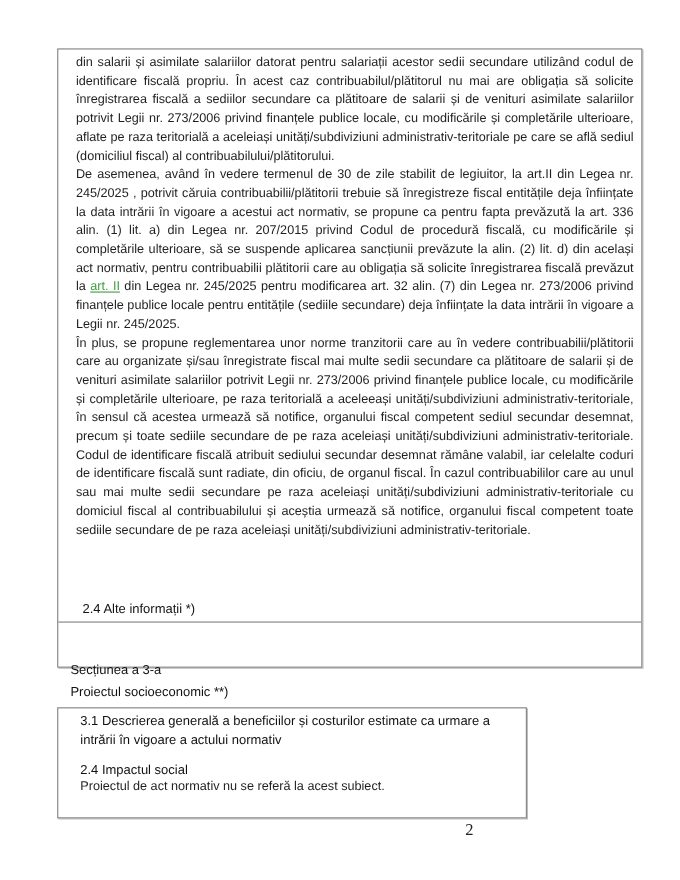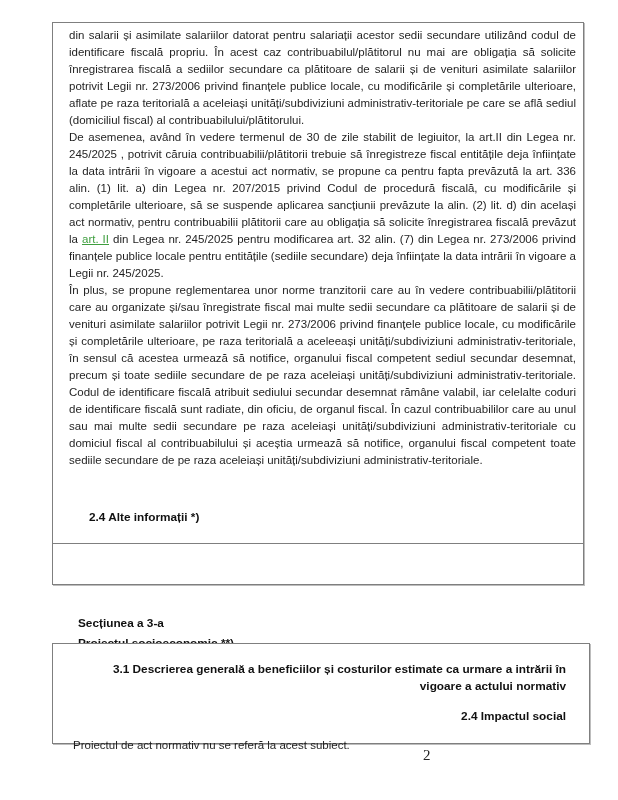--- a/index.html
+++ b/index.html
@@ -18,66 +18,65 @@
   }
   .tbl {
     position: absolute;
     box-sizing: border-box;
     border: 1px solid #7f7f7f;
     background: #ffffff;
     box-shadow: 1px 1px 0 #bdbdbd;
   }
   .tbl1 {
     left: 52px;
-    top: 22px;
+    top: 44px;
     width: 532px;
   }
   .row-main {
     box-sizing: border-box;
     height: 521px;
     padding: 4px 7px 0 16px;
     border-bottom: 1px solid #7f7f7f;
     position: relative;
     overflow: hidden;
   }
   .row-empty {
     height: 40px;
   }
   p.body {
     margin: 0;
     font-size: 11.5px;
     line-height: 17px;
     text-align: justify;
   }
   .h-bold {
-    margin: 14px;
+    margin: 0;
     font-size: 11.8px;
-    font-weight: bold;
+    font-weight: normal;
     color: #111111;
-    text-align: right;
   }
   .h24 {
     position: absolute;
     left: 22px;
     bottom: 5px;
   }
   .sec3-label {
     position: absolute;
     left: 64px;
     top: 602px;
   }
   .sec3-title {
     position: absolute;
     left: 64px;
     top: 622px;
   }
   .tbl2 {
     left: 52px;
     top: 643px;
-    width: 538px;
+    width: 427px;
     height: 101px;
     padding: 3px 9px 0 20px;
   }
   .h31 {
     line-height: 17px;
   }
   .h32 {
     margin-top: 12px;
   }
   .p32 {

